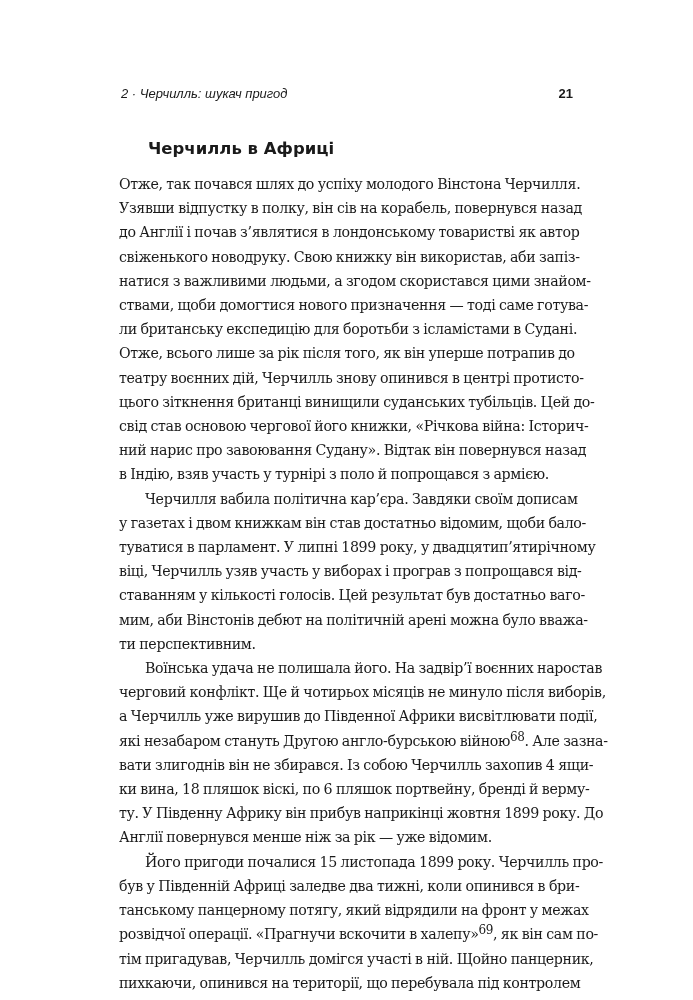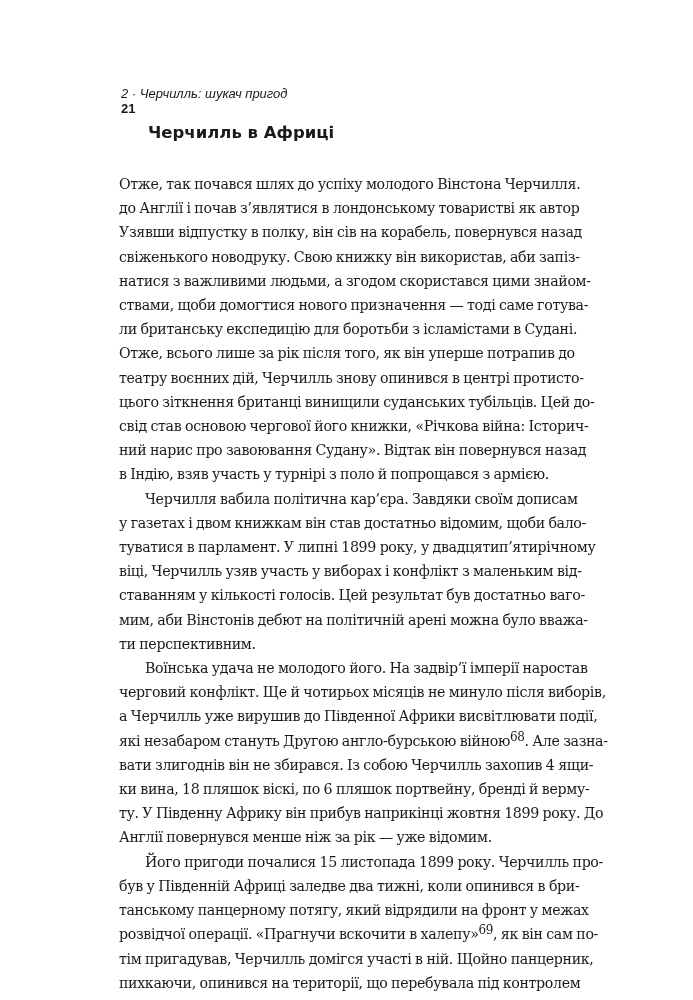--- a/index.html
+++ b/index.html
@@ -1,25 +1,25 @@
 <!DOCTYPE html>
 <html><head>
 <meta charset="utf-8">
 <style>
   html, body { margin: 0; padding: 0; background: #ffffff; }
   body { width: 693px; height: 1000px; position: relative; overflow: hidden; color: #1a1a1a; }
   .running-head {
     position: absolute; left: 121px; top: 86px; width: 452px;
     font-family: "Liberation Sans", sans-serif; font-size: 13px;
-    display: flex; justify-content: center; align-items: baseline; flex-direction: column;
+    display: flex; justify-content: space-between; align-items: baseline;
   }
   .running-head .chapter { font-style: italic; }
   .running-head .pageno { font-weight: bold; }
   .section-title {
-    position: absolute; left: 148px; top: 123px;
+    position: absolute; left: 148px; top: 139px;
     font-family: "DejaVu Sans", sans-serif; font-weight: bold; font-size: 16.5px;
     margin: 0;
   }
   .body-text {
     position: absolute; left: 119px; top: 172px; width: 455px;
     font-family: "DejaVu Serif", serif; font-size: 14.2px; line-height: 24.2px;
     letter-spacing: -0.35px; word-spacing: -0.5px;
   }
   .body-text p { margin: 0; text-align: justify; text-align-last: justify; }
   .body-text p .line { display: block; text-align: justify; text-align-last: justify; white-space: nowrap; }
@@ -33,44 +33,44 @@
 <div class="running-head">
   <span class="chapter">2 · Черчилль: шукач пригод</span>
   <span class="pageno">21</span>
 </div>
 
 <h2 class="section-title">Черчилль в Африці</h2>
 
 <div class="body-text" id="body-text">
     <p>
       <span class="line first">Отже, так почався шлях до успіху молодого Вінстона Черчилля.</span>
+      <span class="line">Узявши відпустку в полку, він сів на корабель, повернувся назад</span>
       <span class="line">до Англії і почав з’являтися в лондонському товаристві як автор</span>
-      <span class="line">Узявши відпустку в полку, він сів на корабель, повернувся назад</span>
       <span class="line">свіженького новодруку. Свою книжку він використав, аби запіз-</span>
       <span class="line">натися з важливими людьми, а згодом скористався цими знайом-</span>
       <span class="line">ствами, щоби домогтися нового призначення — тоді саме готува-</span>
       <span class="line">ли британську експедицію для боротьби з ісламістами в Судані.</span>
       <span class="line">Отже, всього лише за рік після того, як він уперше потрапив до</span>
       <span class="line">театру воєнних дій, Черчилль знову опинився в центрі протисто-</span>
       <span class="line">цього зіткнення британці винищили суданських тубільців. Цей до-</span>
       <span class="line">свід став основою чергової його книжки, «Річкова війна: Історич-</span>
       <span class="line">ний нарис про завоювання Судану». Відтак він повернувся назад</span>
       <span class="line last">в Індію, взяв участь у турнірі з поло й попрощався з армією.</span>
     </p>
     <p class="indent">
       <span class="line first">Черчилля вабила політична кар’єра. Завдяки своїм дописам</span>
       <span class="line">у газетах і двом книжкам він став достатньо відомим, щоби бало-</span>
       <span class="line">туватися в парламент. У липні 1899 року, у двадцятип’ятирічному</span>
-      <span class="line">віці, Черчилль узяв участь у виборах і конфлікт з маленьким від-</span>
+      <span class="line">віці, Черчилль узяв участь у виборах і програв з попрощався від-</span>
       <span class="line">став­анням у кількості голосів. Цей результат був достатньо ваго-</span>
       <span class="line">мим, аби Вінстонів дебют на політичній арені можна було вважа-</span>
       <span class="line last">ти перспективним.</span>
     </p>
     <p class="indent">
-      <span class="line first">Воїнська удача не молодого його. На задвір’ї імперії наростав</span>
+      <span class="line first">Воїнська удача не полишала його. На задвір’ї воєнних наростав</span>
       <span class="line">черговий конфлікт. Ще й чотирьох місяців не минуло після виборів,</span>
       <span class="line">а Черчилль уже вирушив до Південної Африки висвітлювати події,</span>
       <span class="line">які незабаром стануть Другою англо-бурською війною<sup>68</sup>. Але зазна-</span>
       <span class="line">вати злигоднів він не збирався. Із собою Черчилль захопив 4 ящи-</span>
       <span class="line">ки вина, 18 пляшок віскі, по 6 пляшок портвейну, бренді й верму-</span>
       <span class="line">ту. У Південну Африку він прибув наприкінці жовтня 1899 року. До</span>
       <span class="line last">Англії повернувся менше ніж за рік — уже відомим.</span>
     </p>
     <p class="indent">
       <span class="line first">Його пригоди почалися 15 листопада 1899 року. Черчилль про-</span>

